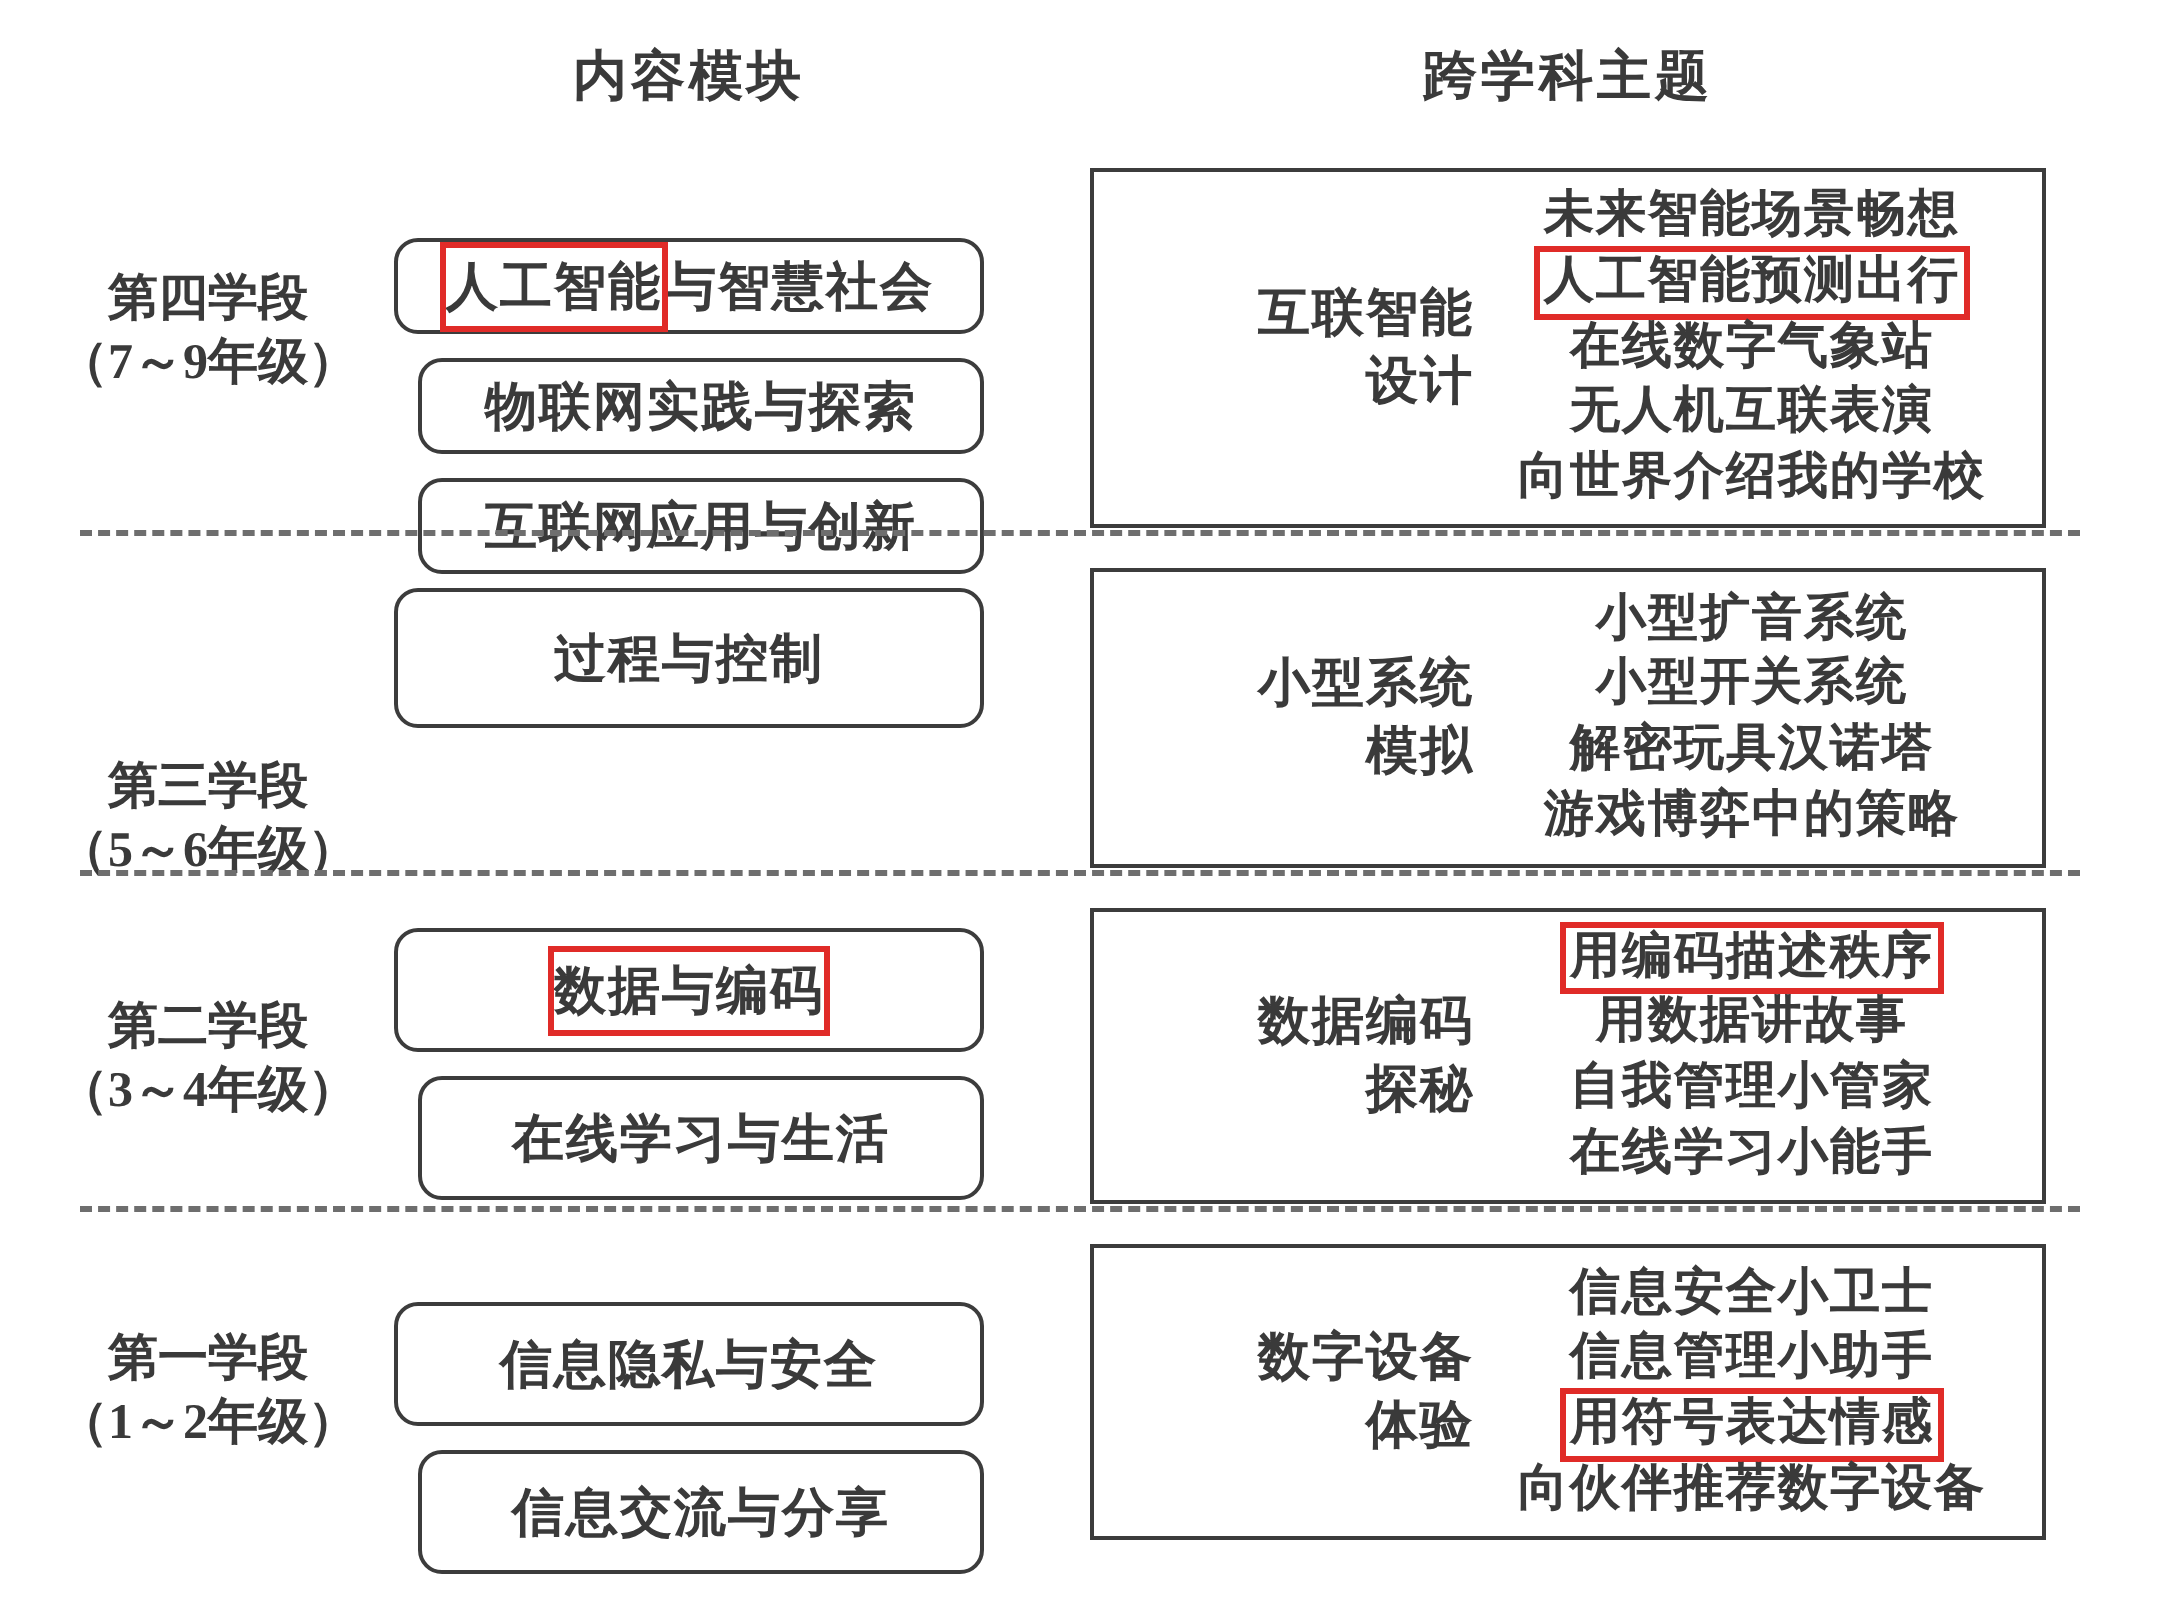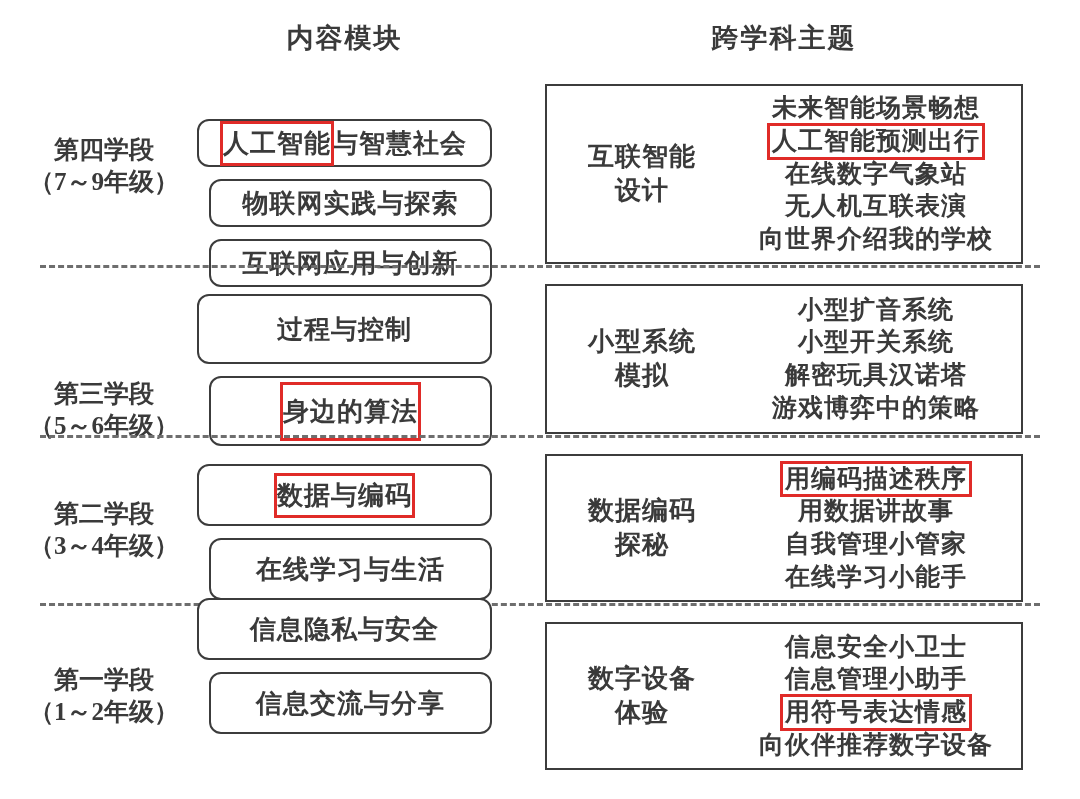--- a/index.html
+++ b/index.html
@@ -90,21 +90,21 @@
     width: 190px;
     flex: none;
     text-align: center;
     font-size: 26px;
     font-weight: 600;
     color: #3a3a3a;
     line-height: 1.3;
     letter-spacing: 1px;
     white-space: nowrap;
   }
-  .panel-title span { display: block; }
+  .panel-title span { display: block; text-align: right; }
   .topic-list {
     flex: 1;
     display: flex;
     flex-direction: column;
     align-items: center;
     padding-right: 6px;
   }
   .topic {
     font-size: 25px;
     font-weight: 600;
@@ -183,23 +183,20 @@
     </div>
     <div class="row" style="height: 0px;">
       <div class="stage-label" style="top: 264px; margin-top: 42px;">
         <div>第三学段</div>
         <div class="ln2">（5～6年级）</div>
       </div>
       <div class="modules" style="top: 222px;">
         <div class="mod-box" style="height: 70px;">
           <span>过程与控制</span>
         </div>
-        <div class="mod-box" style="height: 70px;">
-          <span class="hl-inline hl-tall">身边的算法</span>
-        </div>
       </div>
       <div class="panel" style="top: 212px; height: 150px;">
         <div class="panel-title">
           <span>小型系统</span>
           <span>模拟</span>
         </div>
         <div class="topic-list">
           <div class="topic"><span>小型扩音系统</span></div>
           <div class="topic"><span>小型开关系统</span></div>
           <div class="topic"><span>解密玩具汉诺塔</span></div>
@@ -233,21 +230,21 @@
           <div class="topic"><span>在线学习小能手</span></div>
         </div>
       </div>
       <div class="divider" style="top: 531px;"></div>
     </div>
     <div class="row" style="height: 0px;">
       <div class="stage-label" style="top: 592px;">
         <div>第一学段</div>
         <div class="ln2">（1～2年级）</div>
       </div>
-      <div class="modules" style="top: 526px;">
+      <div class="modules" style="top: 579px;">
         <div class="mod-box" style="height: 62px;">
           <span>信息隐私与安全</span>
         </div>
         <div class="mod-box" style="height: 62px;">
           <span>信息交流与分享</span>
         </div>
       </div>
       <div class="panel" style="top: 550px; height: 148px;">
         <div class="panel-title">
           <span>数字设备</span>

